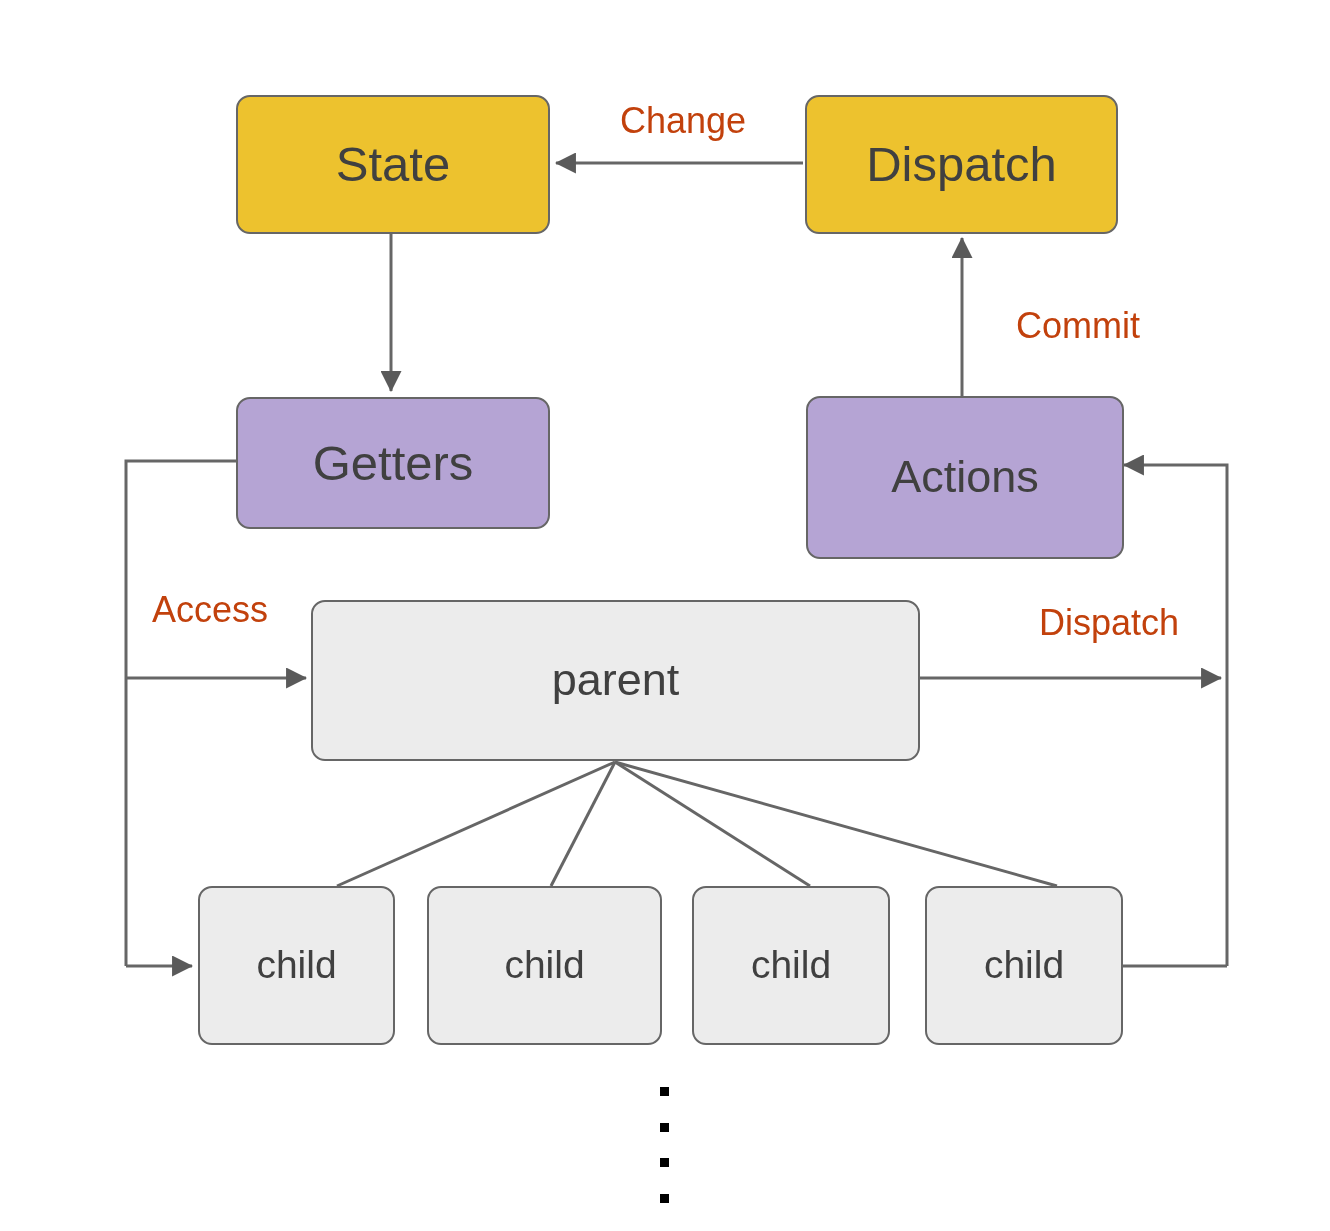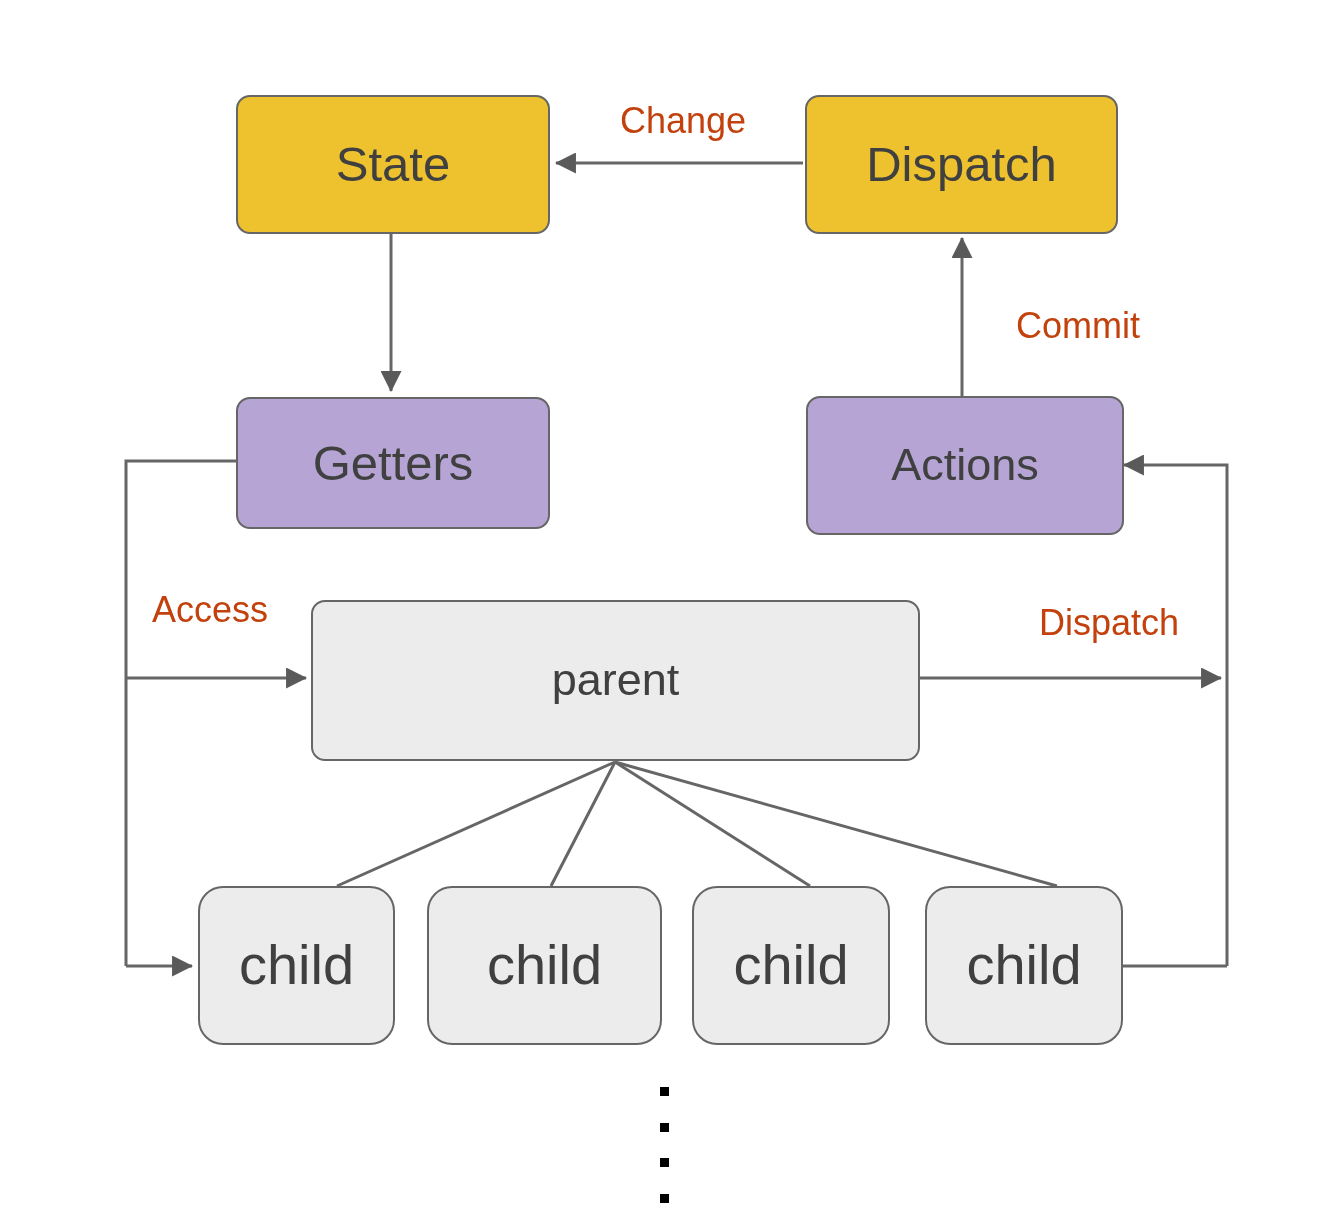--- a/index.html
+++ b/index.html
@@ -41,21 +41,21 @@
   }
   .node-yellow { background: #edc22e; }
   .node-purple { background: #b5a4d4; }
   .node-gray   { background: #ececec; }
 
   .lbl-state     { font-size: 49px; }
   .lbl-mutations { font-size: 49px; }
   .lbl-getters   { font-size: 49px; }
   .lbl-actions   { font-size: 45px; }
   .lbl-parent    { font-size: 45px; }
-  .lbl-child     { font-size: 56px; border-radius: 25px; }
+  .lbl-child     { font-size: 39px; }
 
   .edge-label {
     position: absolute;
     font-size: 36px;
     color: #c2410c;
     white-space: nowrap;
   }
   .dot {
     position: absolute;
     width: 9px;
@@ -120,21 +120,21 @@
   </div>
 
   <div class="node node-yellow lbl-mutations" style="left:805px; top:95px; width:313px; height:139px;">
     <span>Dispatch</span>
   </div>
 
   <div class="node node-purple lbl-getters" style="left:236px; top:397px; width:314px; height:132px;">
     <span>Getters</span>
   </div>
 
-  <div class="node node-purple lbl-actions" style="left:806px; top:396px; width:318px; height:139px; flex-direction:column;">
+  <div class="node node-purple lbl-actions" style="left:806px; top:396px; width:318px; height:163px; flex-direction:column;">
     <span>Actions</span>
   </div>
 
   <div class="node node-gray lbl-parent" style="left:311px; top:600px; width:609px; height:161px;">
     <span>parent</span>
   </div>
 
   <div class="node node-gray lbl-child" style="left:198px; top:886px; width:197px; height:159px;">
     <span>child</span>
   </div>

